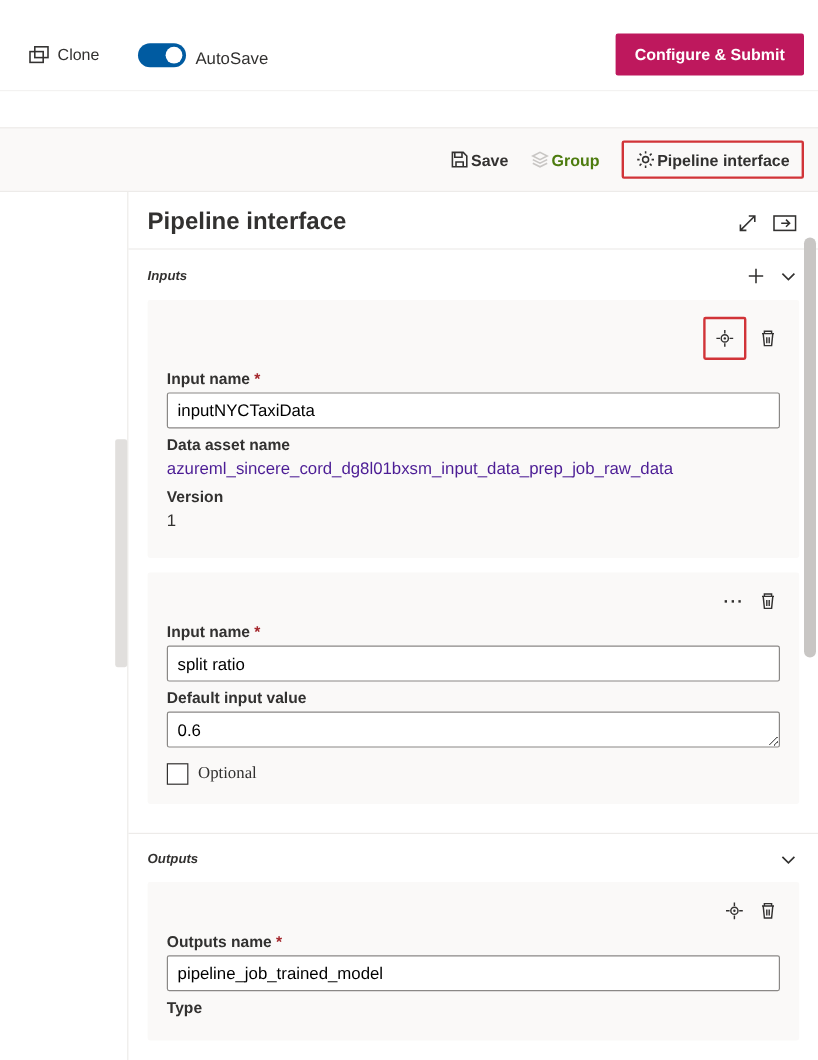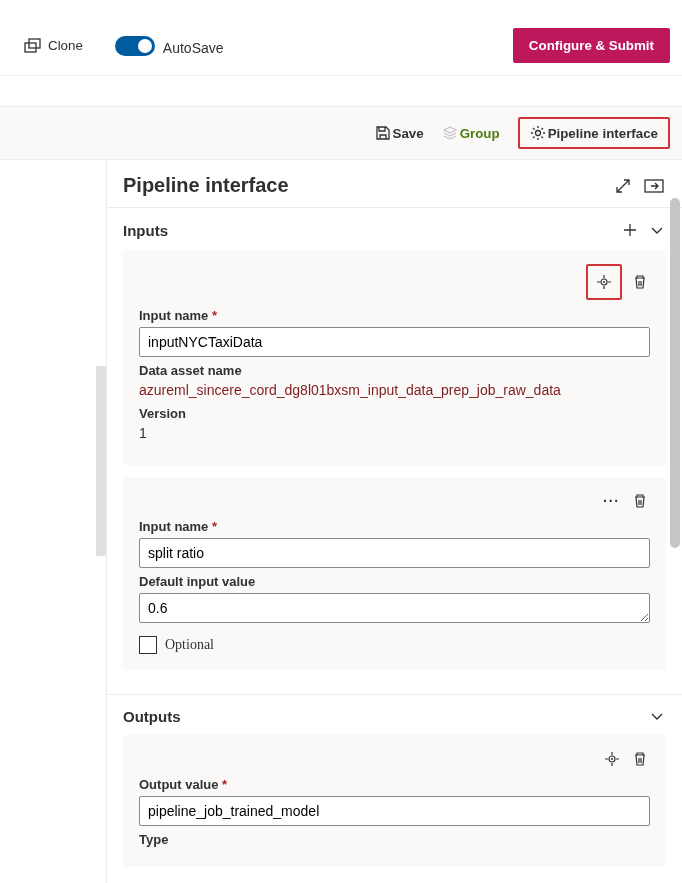--- a/index.html
+++ b/index.html
@@ -131,23 +131,24 @@
     .section {
       border-top: 1px solid #edebe9;
       padding: 12px 16px;
     }
     .section-header {
       display: flex;
       align-items: center;
       margin-bottom: 10px;
     }
     .section-title {
-      font-size: 15px;
+      font-size: 11px;
       font-weight: 700;
       flex: 1;
+      font-style: italic;
     }
     .card {
       background: #faf9f8;
       border-radius: 2px;
       padding: 14px 16px 16px 16px;
       margin-bottom: 12px;
     }
     .card-actions {
       display: flex;
       justify-content: flex-end;
@@ -171,21 +172,21 @@
       border-radius: 2px;
     }
     .textarea {
       resize: both;
       font-family: inherit;
     }
     .static-text {
       font-size: 14px;
       margin: 4px 0 8px 0;
     }
-    .link { color: #7f1d1d; }
+    .link { color: #4c1d95; }
     .checkbox-row {
       display: flex;
       align-items: center;
       gap: 8px;
       margin-top: 10px;
       font-family: Liberation Serif, serif;
     }
     .checkbox {
       width: 18px;
       height: 18px;
@@ -363,21 +364,21 @@
                 <circle cx="8" cy="8" r="1" fill="#323130"></circle>
               </svg>
           </button>
           <button class="icon-btn">
             <svg width="16" height="16" viewBox="0 0 16 16">
                 <path d="M3 4h10M5 4V2h6v2M4 4l1 10h6l1-10M7 7v5M9 7v5" fill="none" stroke="#323130" stroke-width="1.2"></path>
               </svg>
           </button>
         </div>
         <div class="field-label">
-          <span>Output value</span> <span class="req">*</span>
+          <span>Outputs name</span> <span class="req">*</span>
         </div>
         <input class="input" value="pipeline_job_trained_model" style="">
         <div class="field-label">Type</div>
       </div>
     </div>
 
   </div>
 </div>
 
 <div class="right-scrollbar"></div>

